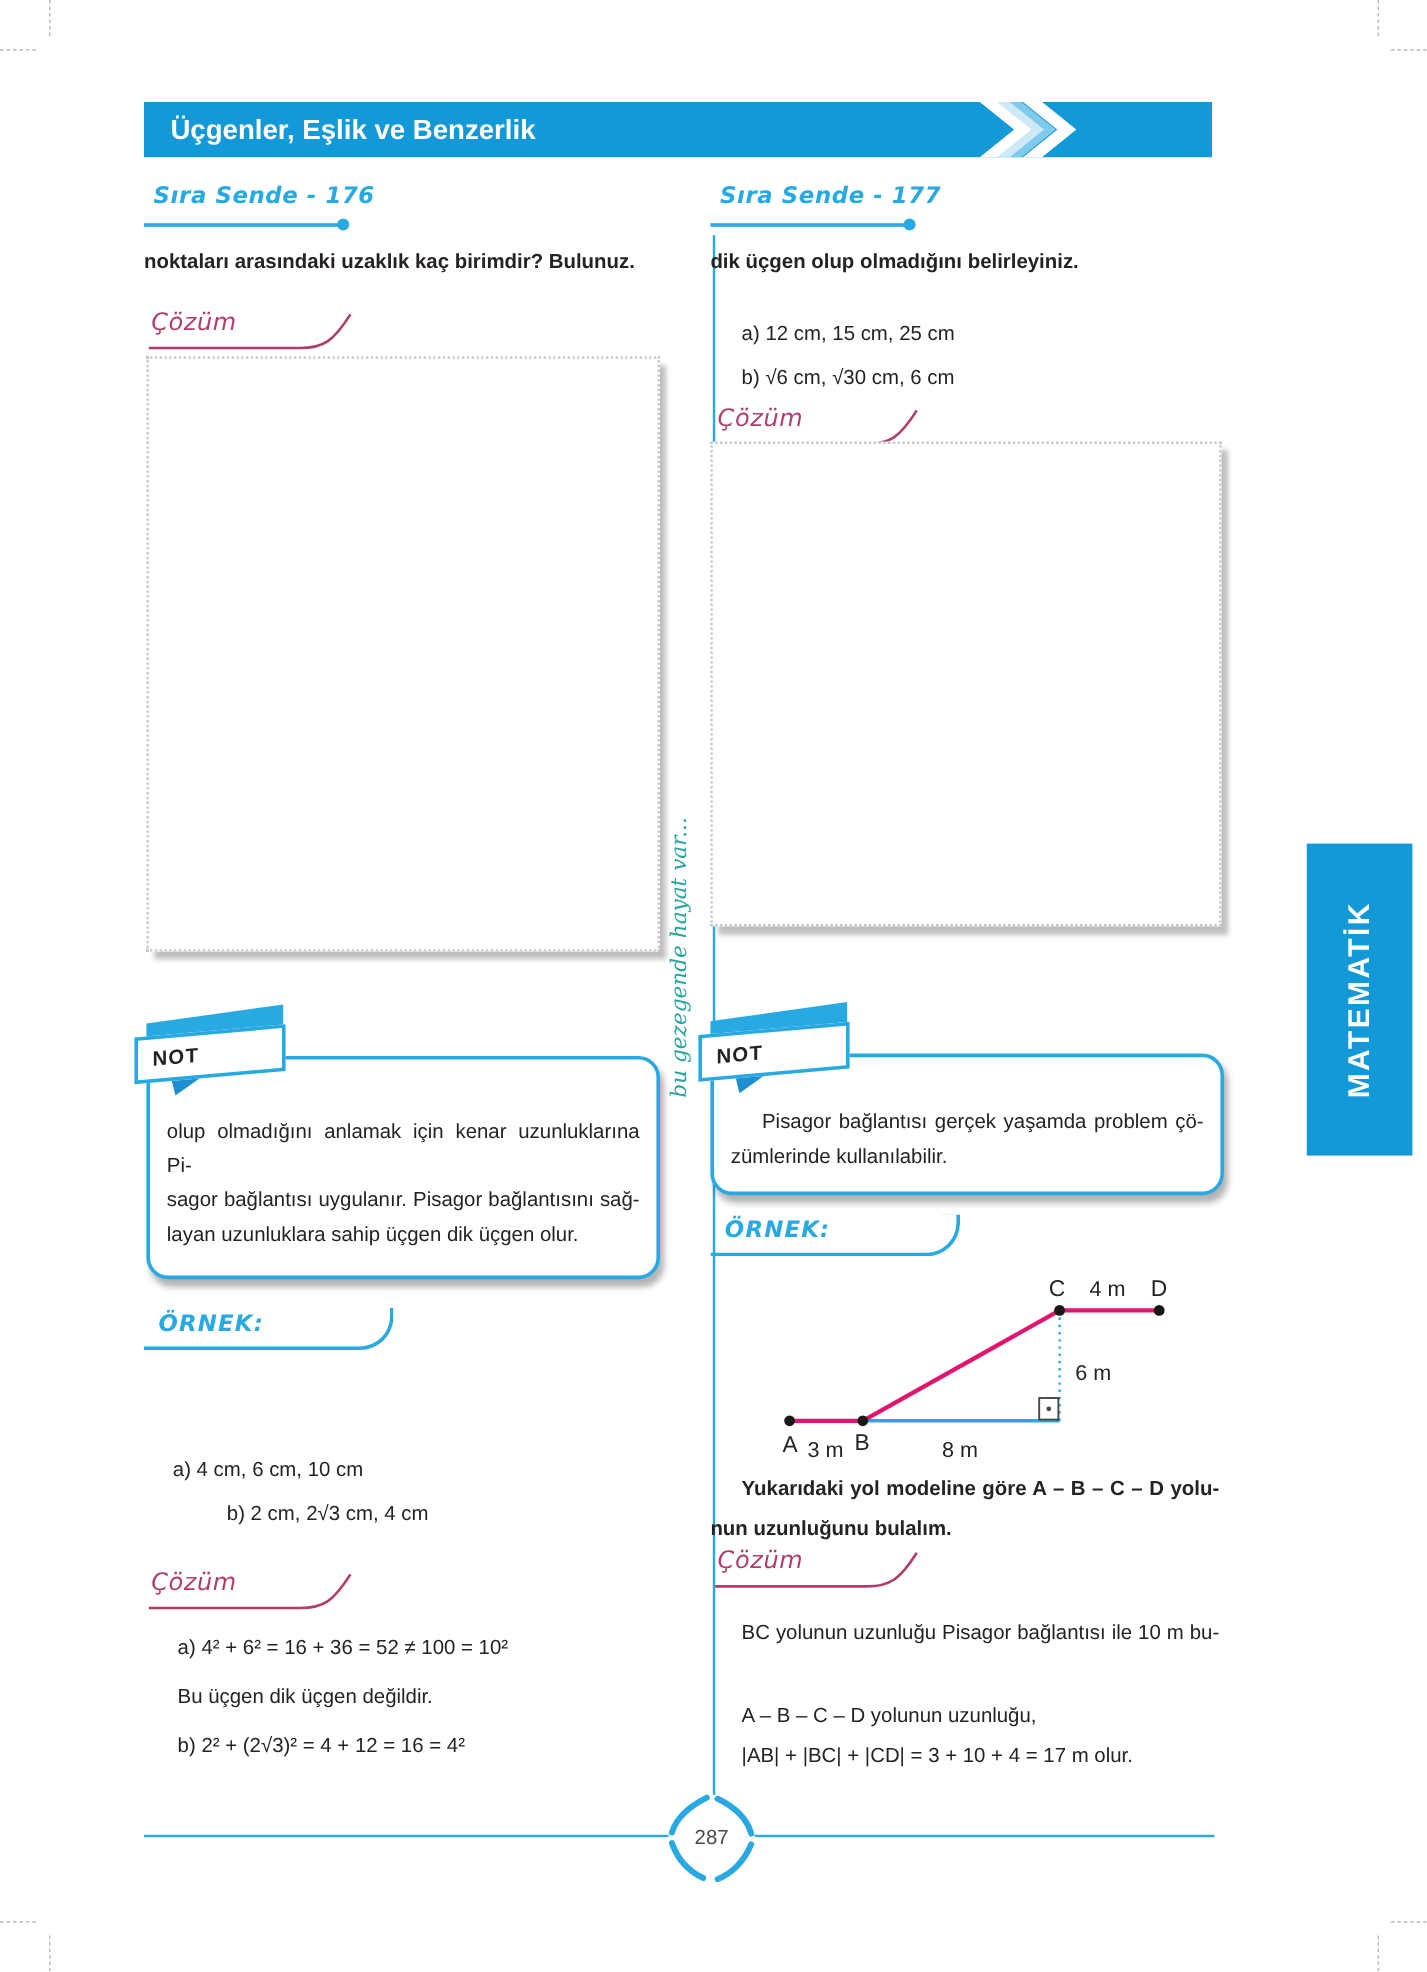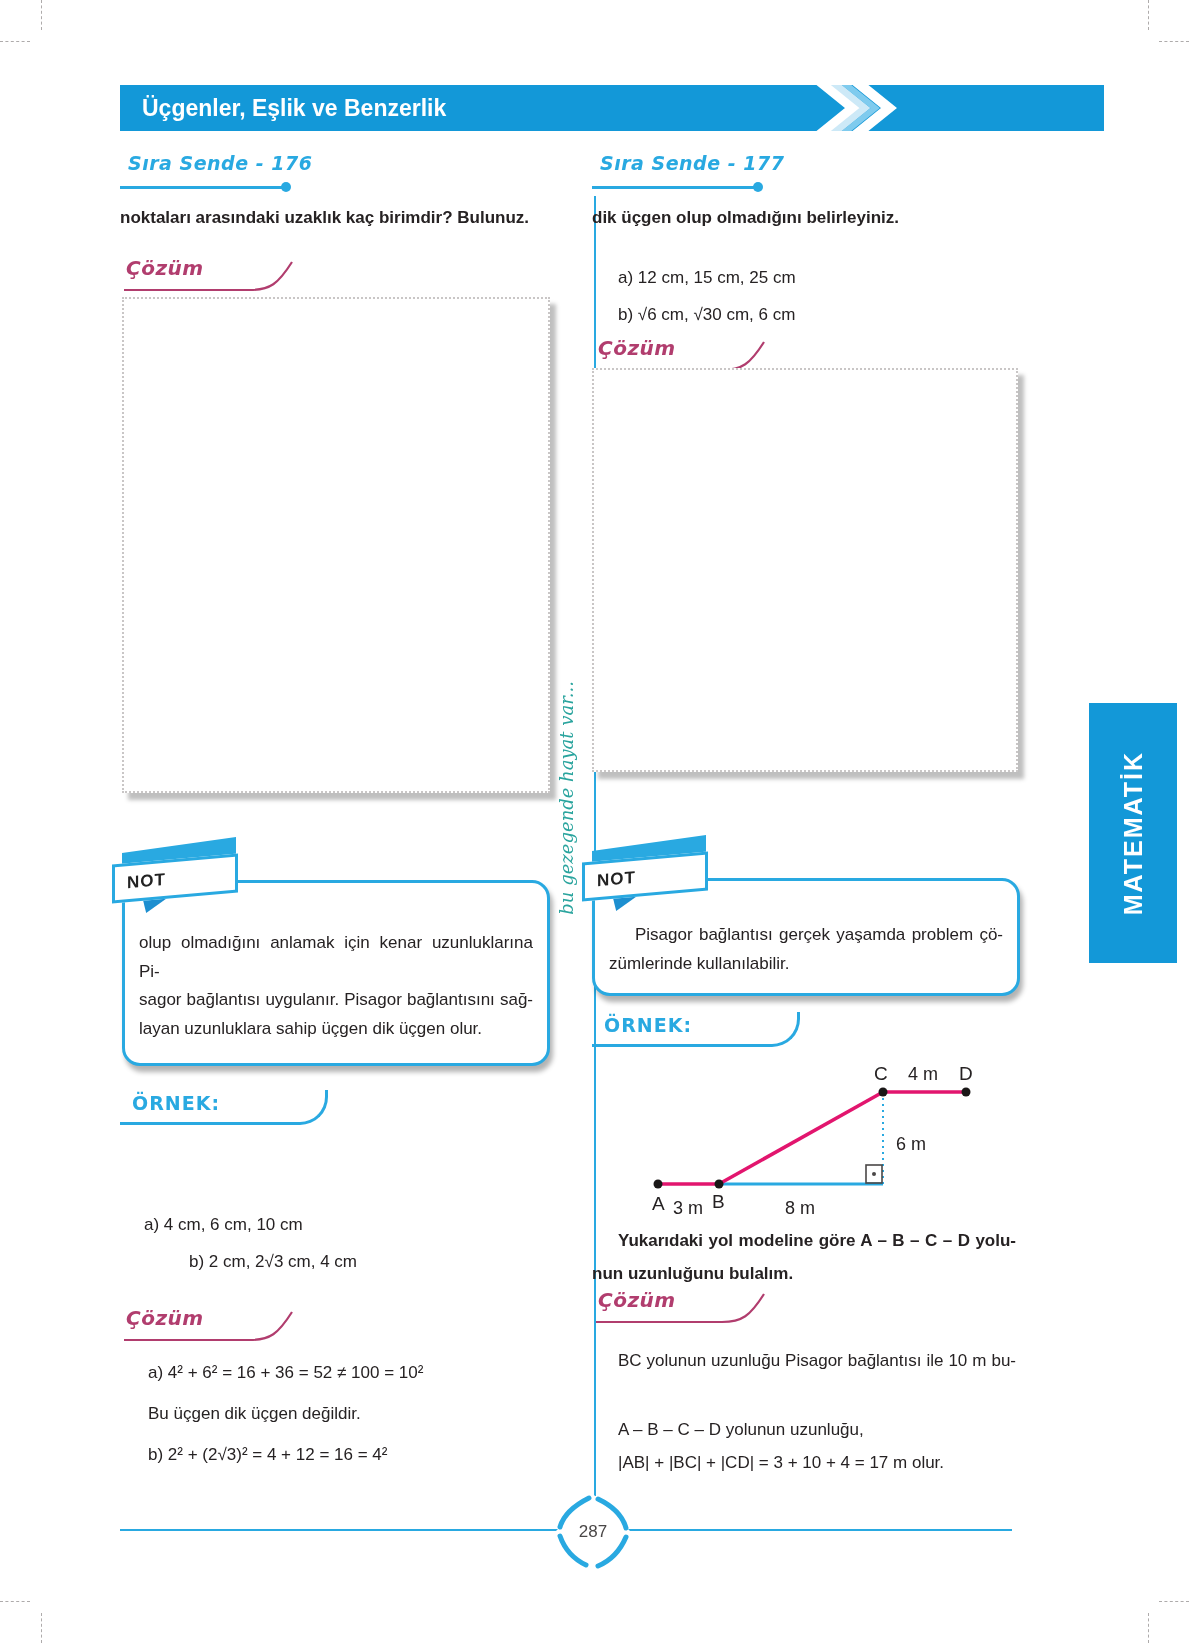--- a/index.html
+++ b/index.html
@@ -4,44 +4,44 @@
 <style>
   html,body{margin:0;padding:0;background:#ffffff;}
   #page{position:relative;width:1189px;height:1643px;background:#fff;overflow:hidden;
         font-family:"Liberation Sans",sans-serif;color:#262223;}
 
   
   .crop-v{position:absolute;width:0;height:30px;border-left:1px dashed #aeabab;}
   .crop-h{position:absolute;height:0;width:30px;border-top:1px dashed #aeabab;}
 
   
-  .banner{position:absolute;left:120px;top:85px;width:984px;height:46px;background:#1398d8;overflow:hidden;}
+  .banner{position:absolute;left:120px;top:85px;width:890px;height:46px;background:#1398d8;overflow:hidden;}
   .banner .title{position:absolute;left:22px;top:0;line-height:46px;font-size:23px;font-weight:bold;color:#fff;}
   .banner .chev{position:absolute;left:693px;top:0;}
 
   
   .divider{position:absolute;left:594px;top:196px;width:2px;height:1300px;background:#29a9e1;}
   .footrule{position:absolute;left:120px;top:1529px;width:892px;height:2px;background:#29a9e1;}
 
   
   .sira{position:absolute;font-family:"DejaVu Sans",sans-serif;font-style:italic;font-weight:bold;
         font-size:19px;color:#29a9e1;letter-spacing:.5px;}
   .sira-line{position:absolute;height:3px;background:#29a9e1;}
   .sira-dot{position:absolute;width:10px;height:10px;border-radius:50%;background:#29a9e1;}
 
   
   .cozum{position:absolute;width:190px;height:44px;}
   .cozum span{position:absolute;left:4px;top:0;font-family:"DejaVu Sans",sans-serif;font-style:italic;
-        font-weight:bold;font-size:20px;color:#b13d6e;letter-spacing:.5px;}
+        font-weight:normal;font-size:20px;color:#b13d6e;letter-spacing:.5px;}
   .cozum svg{position:absolute;left:0;top:0;}
 
   
   .ornek{position:absolute;width:205px;height:32px;border-bottom:3px solid #29a9e1;border-right:3px solid #29a9e1;
         border-bottom-right-radius:28px;}
-  .ornek span{position:absolute;left:12px;top:2px;font-family:"DejaVu Sans",sans-serif;
+  .ornek span{position:absolute;left:12px;top:2px;font-family:"DejaVu Sans",sans-serif;font-style:italic;
         font-weight:bold;font-size:19px;color:#29a9e1;letter-spacing:1px;}
 
   
   .pblock{position:absolute;}
   .line{font-size:17px;line-height:33px;color:#262223;}
   .jline{text-align:justify;text-align-last:justify;}
   .ind{text-indent:26px;}
   .bold-txt .line{font-weight:bold;}
   .item{position:absolute;font-size:17px;color:#262223;}
 

